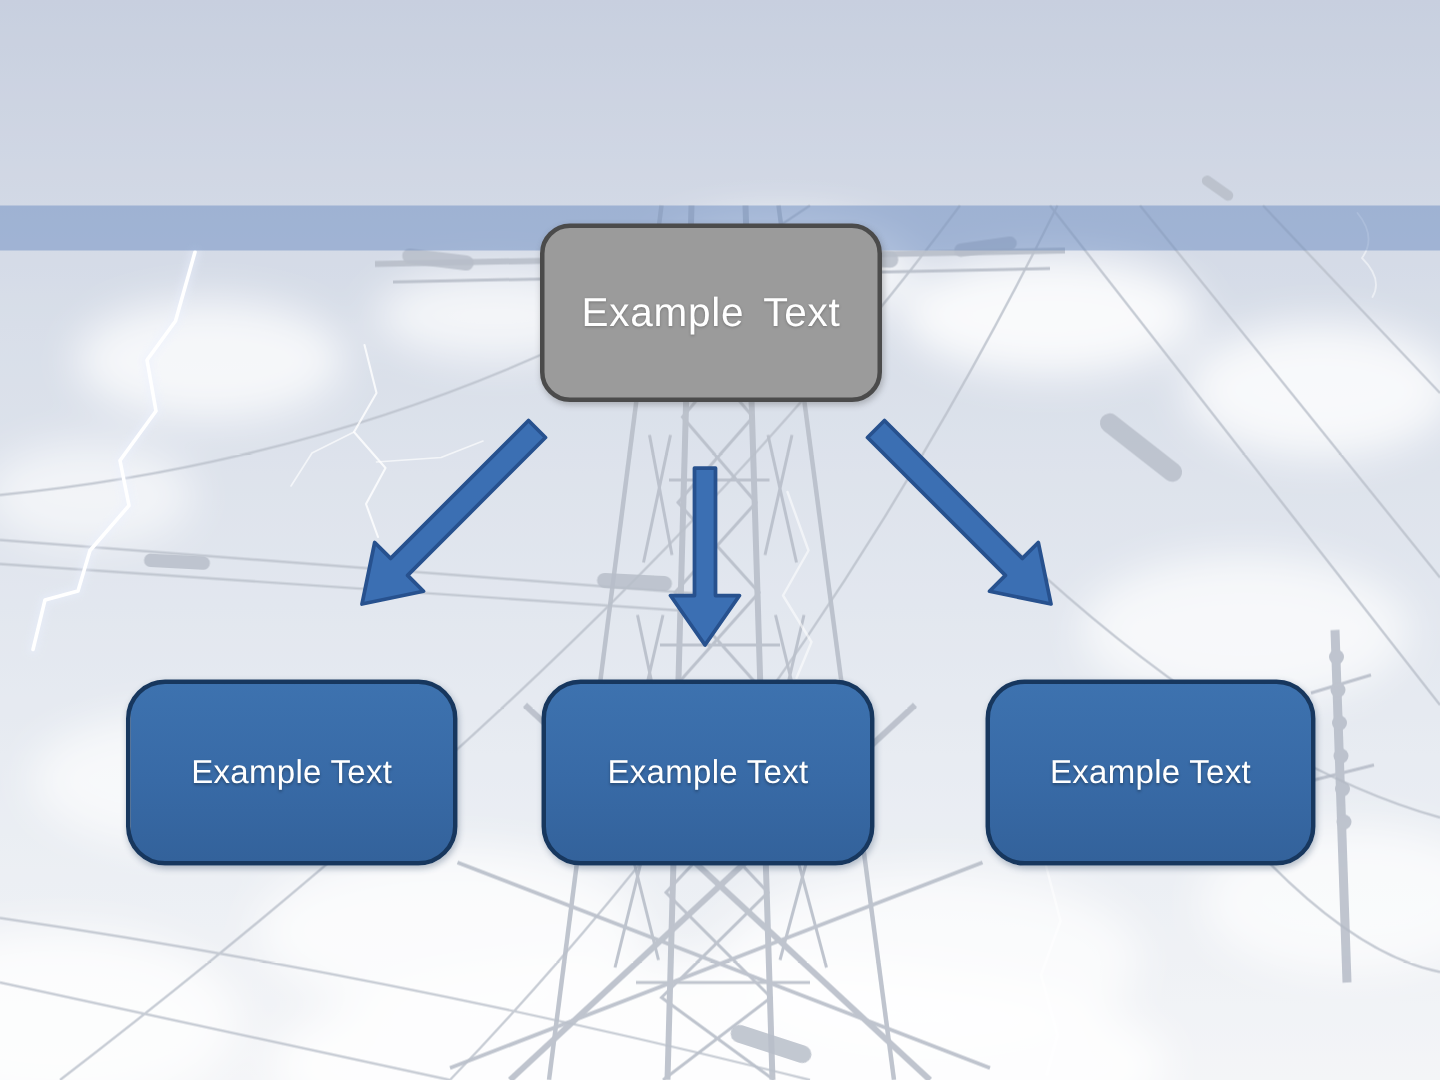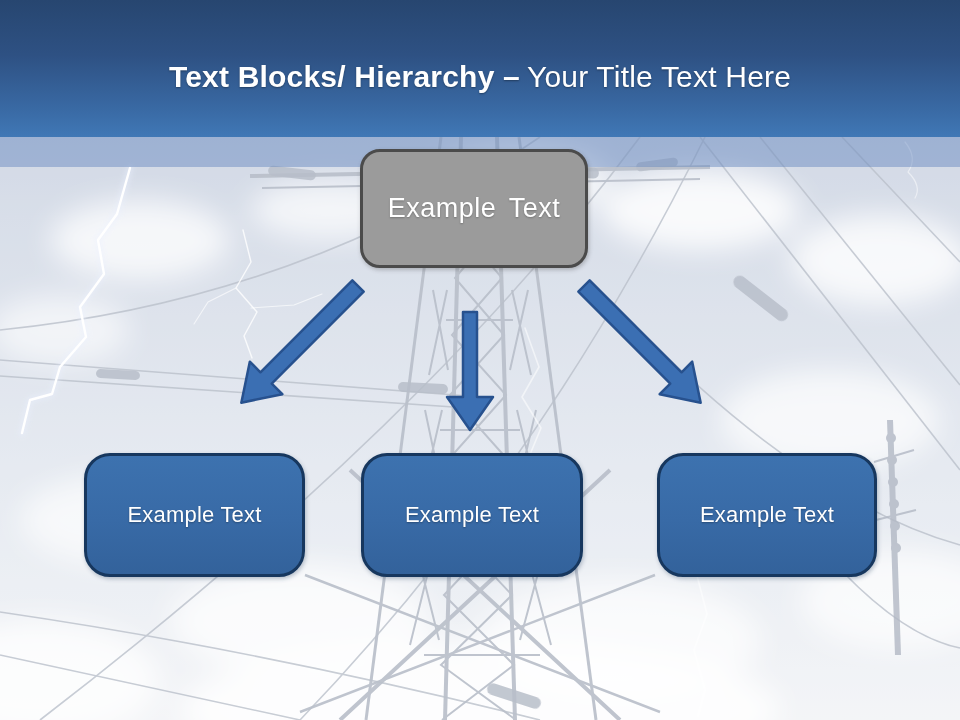--- a/index.html
+++ b/index.html
@@ -151,25 +151,20 @@
       <path d="M236,288 L208,302 194,324" stroke="#ffffff" stroke-width="1.1" opacity="0.65"></path>
       <path d="M251,308 L294,305 322,294" stroke="#ffffff" stroke-width="1.1" opacity="0.65"></path>
       <path d="M525,328 L539,367 522,397 541,428 531,452" stroke="#ffffff" stroke-width="1.6" opacity="0.55"></path>
       <path d="M696,572 L707,614 694,650 705,690 698,716" stroke="#ffffff" stroke-width="1.6" opacity="0.5"></path>
       <path d="M905,142 Q918,158 908,172 Q922,186 915,198" stroke="#ffffff" stroke-width="1.2" opacity="0.5"></path>
     </g>
   </svg>
 
   <div class="band"></div>
 
-  <header class="header">
-    <h1 class="title">
-      <span class="t-bold">Text Blocks/ Hierarchy –</span><span class="t-reg">Your Title Text Here</span>
-    </h1>
-  </header>
 
   <svg class="arrows" width="960" height="720" viewBox="0 0 960 720" aria-hidden="true">
     <g transform="translate(358,286) rotate(45)">
       <path d="M-8,0 L8,0 L8,130 L23,130 L0,165 L-23,130 L-8,130 Z" fill="#3b6fb3" stroke="#27518e" stroke-width="2.5" stroke-linejoin="round"></path>
     </g>
     <g transform="translate(470,312)">
       <path d="M-7,0 L7,0 L7,85 L23,85 L0,118 L-23,85 L-7,85 Z" fill="#3b6fb3" stroke="#27518e" stroke-width="2.5" stroke-linejoin="round"></path>
     </g>
     <g transform="translate(584,286) rotate(-45)">
       <path d="M-8,0 L8,0 L8,130 L23,130 L0,165 L-23,130 L-8,130 Z" fill="#3b6fb3" stroke="#27518e" stroke-width="2.5" stroke-linejoin="round"></path>

